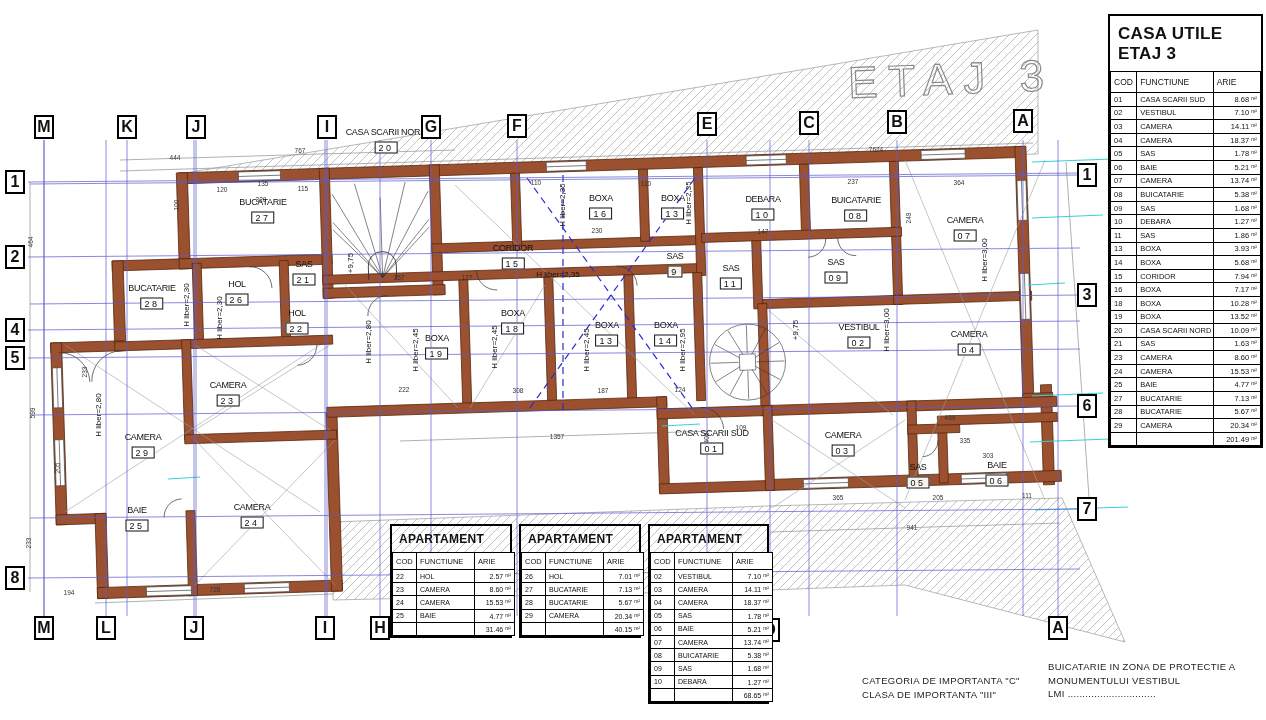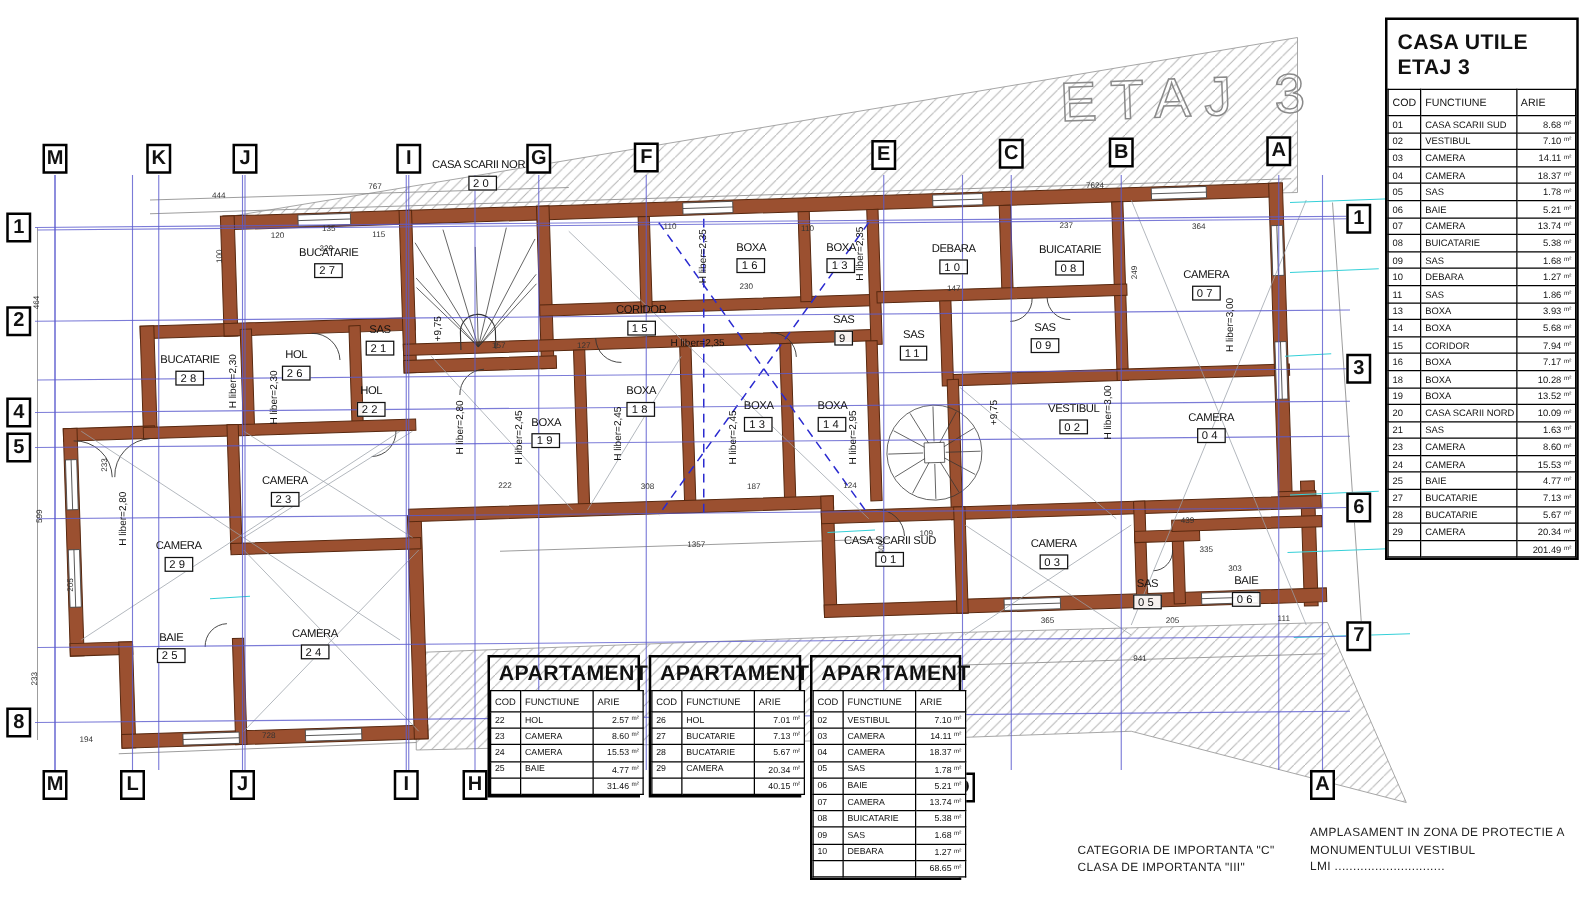--- a/index.html
+++ b/index.html
@@ -23,21 +23,21 @@
   .arii .t-title{font-size:17px;font-weight:bold;line-height:20px;padding:8px 0 7px 8px;letter-spacing:.3px}
   table{border-collapse:collapse;width:100%;table-layout:fixed}
   .arii table{font-size:7.5px}
   th,td{border:1px solid #000;padding:0 3px;overflow:hidden;white-space:nowrap}
   th{font-size:8.5px;font-weight:normal;height:20px;text-align:left}
   td{height:12.6px}
   .c-cod{width:26px}.c-fun{width:76px}.c-arie{width:47px}
   td.arie{text-align:right}
   .u{font-size:5px;vertical-align:2px}
   .apt{position:absolute;z-index:7;box-sizing:border-box;border:2px solid #000;padding:0}
-  .apt .t-title{font-size:17px;font-weight:bold;line-height:16px;padding:5px 0 5px 7px;letter-spacing:.3px}
+  .apt .t-title{font-size:12px;font-weight:bold;line-height:16px;padding:5px 0 5px 7px;letter-spacing:.3px}
   .apt table{font-size:7px;background:#fff}
   .apt th{height:16px;font-size:7.5px}
   .apt td{height:12.2px}
   .ftext{position:absolute;font-size:9.5px;color:#222;letter-spacing:.3px;z-index:5;white-space:nowrap;line-height:13.5px}
 </style>
 </head>
 <body>
 
 <svg id="plan-svg" width="1266" height="720">
   <defs>
@@ -400,21 +400,21 @@
         </tr>
       </tbody>
   </table>
 </div>
 
 <div class="ftext" style="left:862px;top:674px">
   <div>CATEGORIA  DE  IMPORTANTA    "C"</div>
   <div>CLASA  DE  IMPORTANTA    "III"</div>
 </div>
 <div class="ftext" style="left:1048px;top:660px">
-  <div>AMPLASAMENT  IN  ZONA  DE  PROTECTIE  A</div>
+  <div>BUICATARIE  IN  ZONA  DE  PROTECTIE  A</div>
   <div>MONUMENTULUI  VESTIBUL</div>
   <div>LMI  ..............................</div>
 </div>
 
 <div class="axm" style="left: 34px; top: 115px;">M</div>
 <div class="axm" style="left: 117px; top: 115px;">K</div>
 <div class="axm" style="left: 186px; top: 115px;">J</div>
 <div class="axm" style="left: 317px; top: 115px;">I</div>
 <div class="axm" style="left: 421px; top: 115px;">G</div>
 <div class="axm" style="left: 507px; top: 114px;">F</div>

